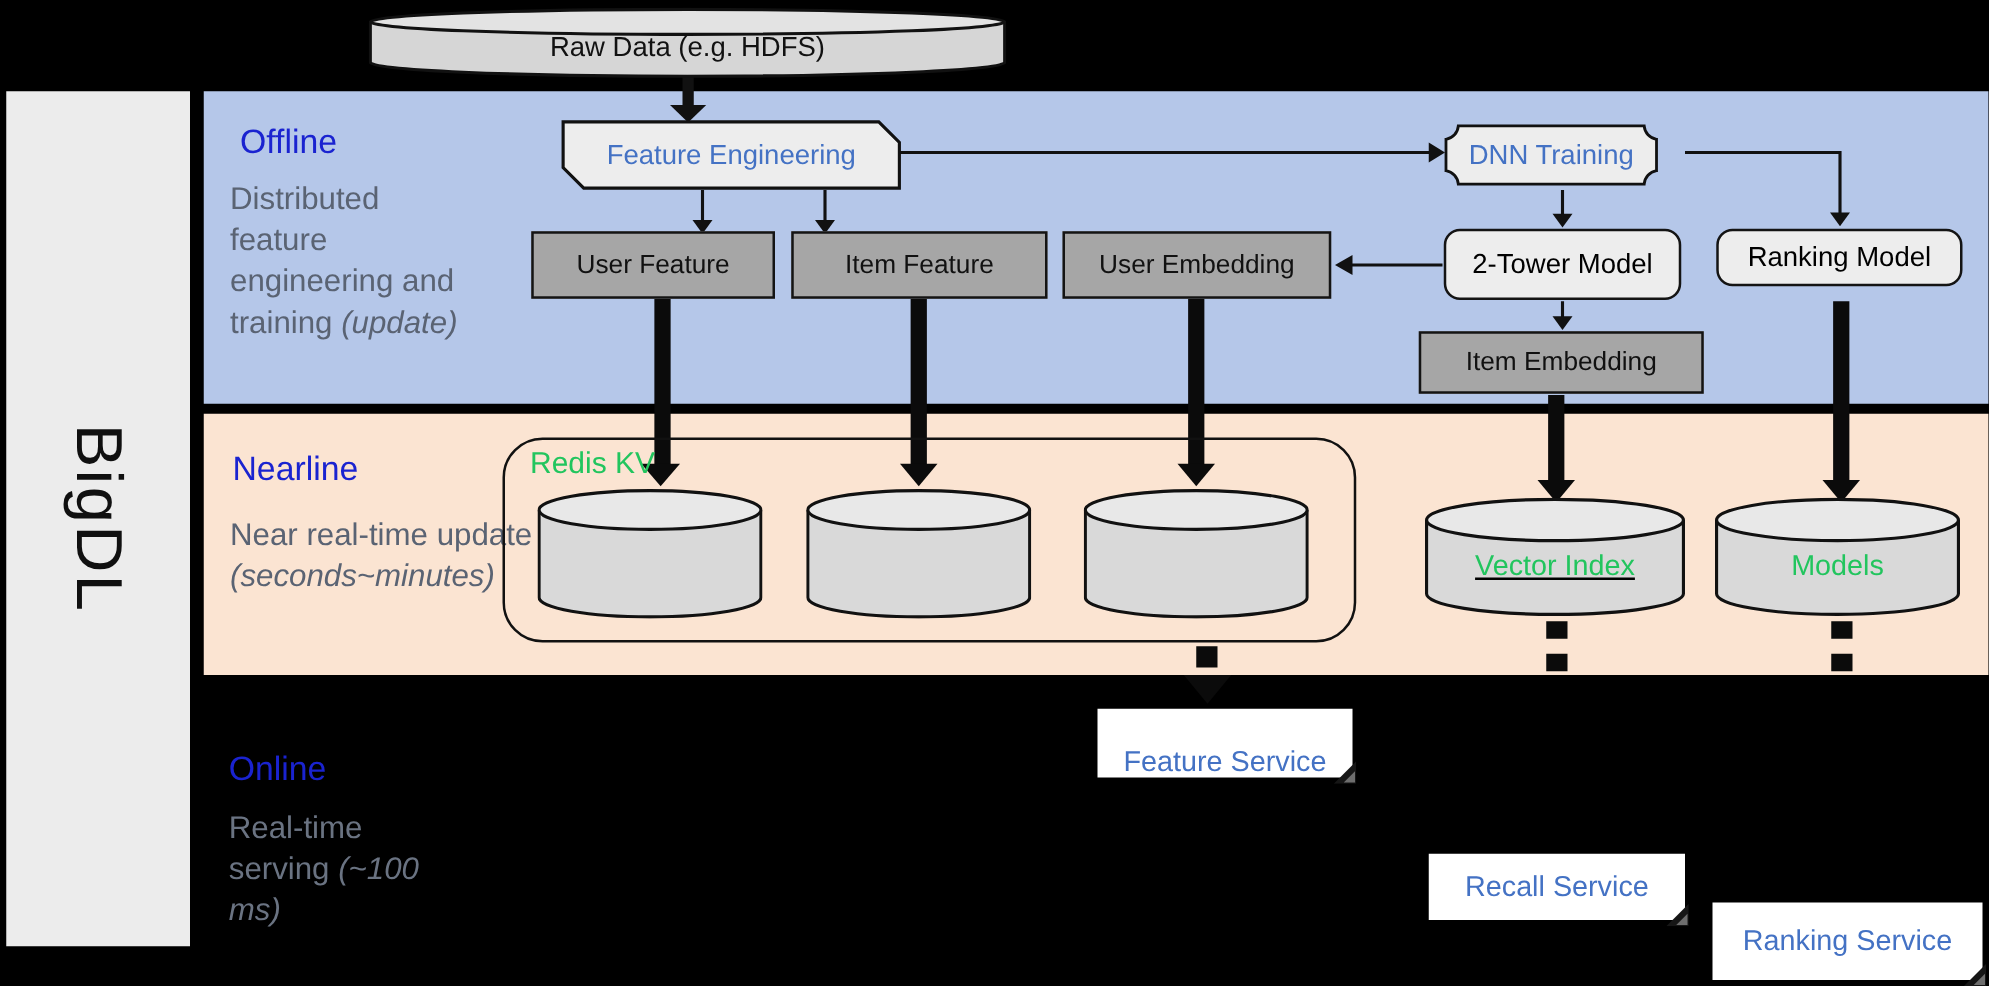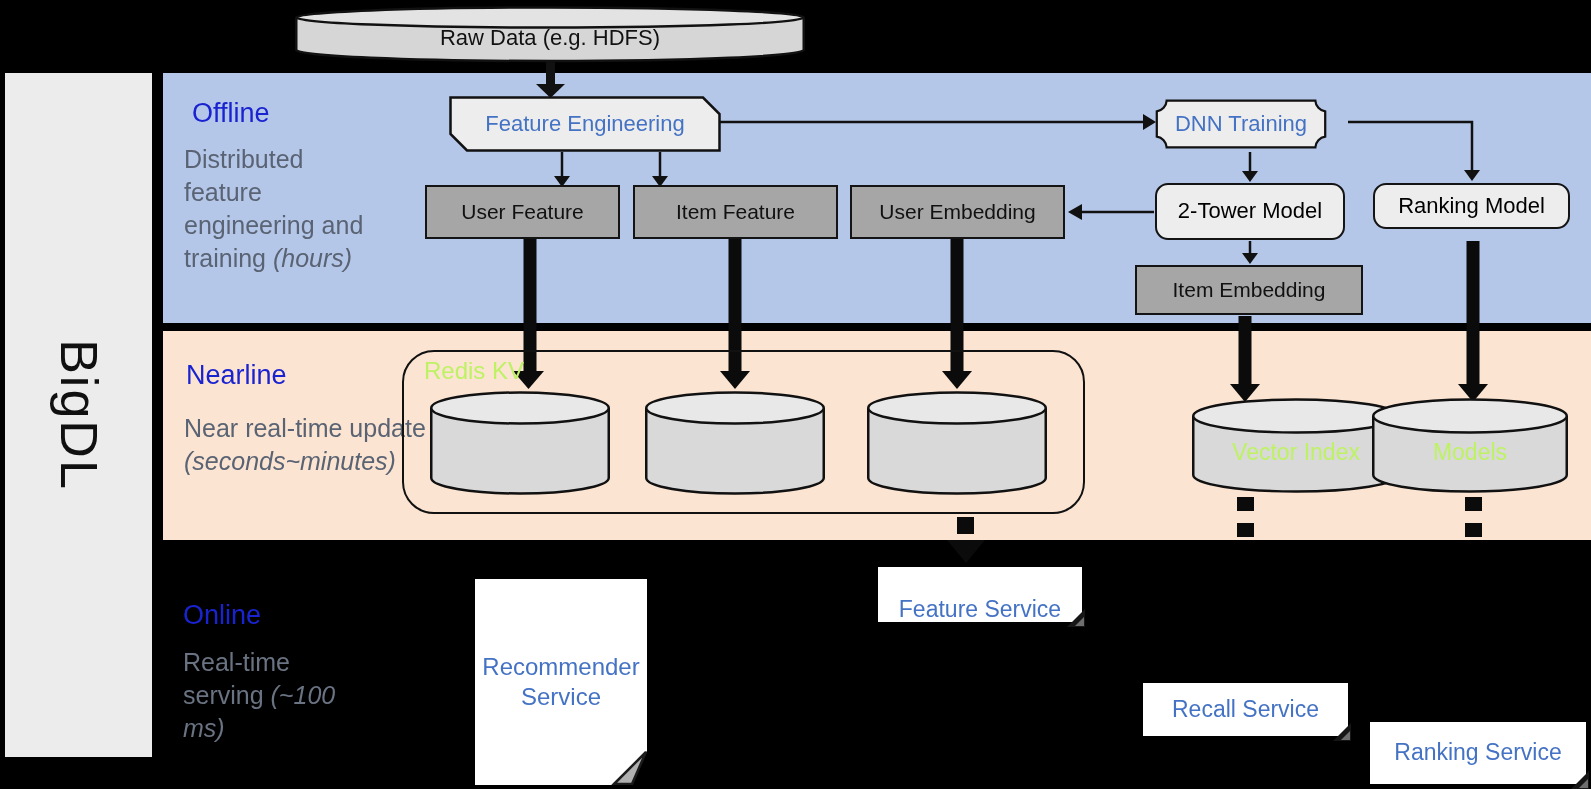--- a/index.html
+++ b/index.html
@@ -18,21 +18,21 @@
 
   
   .node{position:absolute;display:flex;align-items:center;justify-content:center;text-align:center;}
   .node svg.shape{position:absolute;inset:0;width:100%;height:100%;}
   .lbl{position:relative;z-index:2;line-height:1.1;}
 
   .gray-box{background:#a6a6a6;border:2.5px solid #141414;color:#111;font-size:21px;box-sizing:border-box;}
   .round-box{background:#ededed;border:2.5px solid #141414;border-radius:13px;font-size:22px;box-sizing:border-box;}
   .txt-blue{color:#4472c4;}
   .txt-green{color:#000000;}
-  .txt-brown{color:#bef264;}
+  .txt-brown{color:#22c55e;}
 
   
   .band-title{position:absolute;font-size:27px;font-weight:500;color:#1a23d0;}
   .band-sub{position:absolute;font-size:25px;color:#5a6373;line-height:1.32;}
   .note{font-style:italic;}
   .online-title{font-weight:normal;}
   .online-sub{color:#6a7382;}
 
   
   .redis-wrap{position:absolute;left:402px;top:350px;width:683px;height:164px;
@@ -147,21 +147,21 @@
     <svg class="shape" viewBox="0 0 510 57">
       <path d="M1.25 11.5 L1.25 44 A253.75 11 0 0 0 508.75 44 L508.75 11.5" fill="#d6d6d6" stroke="#111" stroke-width="2.5"></path>
       <ellipse cx="255" cy="11.5" rx="253.75" ry="10" fill="#e3e3e3" stroke="#111" stroke-width="2.5"></ellipse>
     </svg>
     <div class="lbl" style="font-size:22px;color:#111;padding-top:8px;">Raw Data (e.g. HDFS)</div>
   </div>
 
   <div class="band-title" style="left:192px;top:98px;">Offline</div>
   <div class="band-sub" style="left:184px;top:143px;width:196px;">
     <span>Distributed feature engineering and training</span>
-    <span class="note">(hours)</span>
+    <span class="note">(update)</span>
   </div>
 
   <div class="node" style="left:423px;top:96px;width:324px;height:56px;">
     <svg class="shape" viewBox="0 0 272 56">
       <path d="M1.5 1.5 H254 L270.5 18 V54.5 H18 L1.5 38 Z" fill="#ededed" stroke="#111" stroke-width="2.5"></path>
     </svg>
     <div class="lbl txt-blue" style="font-size:22px;">Feature Engineering</div>
   </div>
 
   <div class="node" style="left:1155px;top:96px;width:172px;height:56px;">
@@ -213,21 +213,21 @@
       <ellipse cx="90" cy="17" rx="88.75" ry="15.5" fill="#e8e8e8" stroke="#111" stroke-width="2.5"></ellipse>
     </svg>
   </div>
   <div class="node" style="left:867px;top:391px;width:180px;height:104px;">
     <svg class="shape" viewBox="0 0 180 104">
       <path d="M1.25 17 L1.25 87 A88.75 15.5 0 0 0 178.75 87 L178.75 17" fill="#d9d9d9" stroke="#111" stroke-width="2.5"></path>
       <ellipse cx="90" cy="17" rx="88.75" ry="15.5" fill="#e8e8e8" stroke="#111" stroke-width="2.5"></ellipse>
     </svg>
   </div>
 
-  <div class="node" style="left:1192px;top:398px;width:208px;height:95px;">
+  <div class="node" style="left:1140px;top:398px;width:208px;height:95px;text-decoration:underline;">
     <svg class="shape" viewBox="0 0 208 95">
       <path d="M1.25 18 L1.25 77 A102.75 16.5 0 0 0 206.75 77 L206.75 18" fill="#d9d9d9" stroke="#111" stroke-width="2.5"></path>
       <ellipse cx="104" cy="18" rx="102.75" ry="16.5" fill="#e8e8e8" stroke="#111" stroke-width="2.5"></ellipse>
     </svg>
     <div class="lbl txt-brown" style="font-size:23px;padding-top:14px;">Vector Index</div>
   </div>
 
   <div class="node" style="left:1372px;top:398px;width:196px;height:95px;">
     <svg class="shape" viewBox="0 0 196 95">
       <path d="M1.25 18 L1.25 77 A96.75 16.5 0 0 0 194.75 77 L194.75 18" fill="#d9d9d9" stroke="#111" stroke-width="2.5"></path>
@@ -235,26 +235,20 @@
     </svg>
     <div class="lbl txt-brown" style="font-size:23px;padding-top:14px;">Models</div>
   </div>
 
   <div class="band-title online-title" style="left:183px;top:600px;">Online</div>
   <div class="band-sub online-sub" style="left:183px;top:646px;width:178px;">
     <span>Real-time serving</span>
     <span class="note">(~100 ms)</span>
   </div>
 
-  <div class="doc">
-    <div class="doc-body">Recommender Service</div>
-    <svg class="overlay" viewBox="0 0 172 206">
-      <polygon points="139,205 171,173 157,205" fill="#b0b0b0" stroke="#1c1c1c" stroke-width="2.5"></polygon>
-    </svg>
-  </div>
 
   <div class="service" style="left:878px;top:567px;width:204px;height:55px;align-items:flex-end;">
     <span class="lbl">Feature Service</span>
     <svg class="fold" viewBox="0 0 20 20">
       <polygon points="2,20 20,2 20,20" fill="#161616"></polygon>
         <polygon points="10,19 19,10 19,19" fill="#6e6e6e"></polygon>
     </svg>
   </div>
 
   <div class="service" style="left:1143px;top:652px;width:205px;height:53px;margin-top:31px;">

